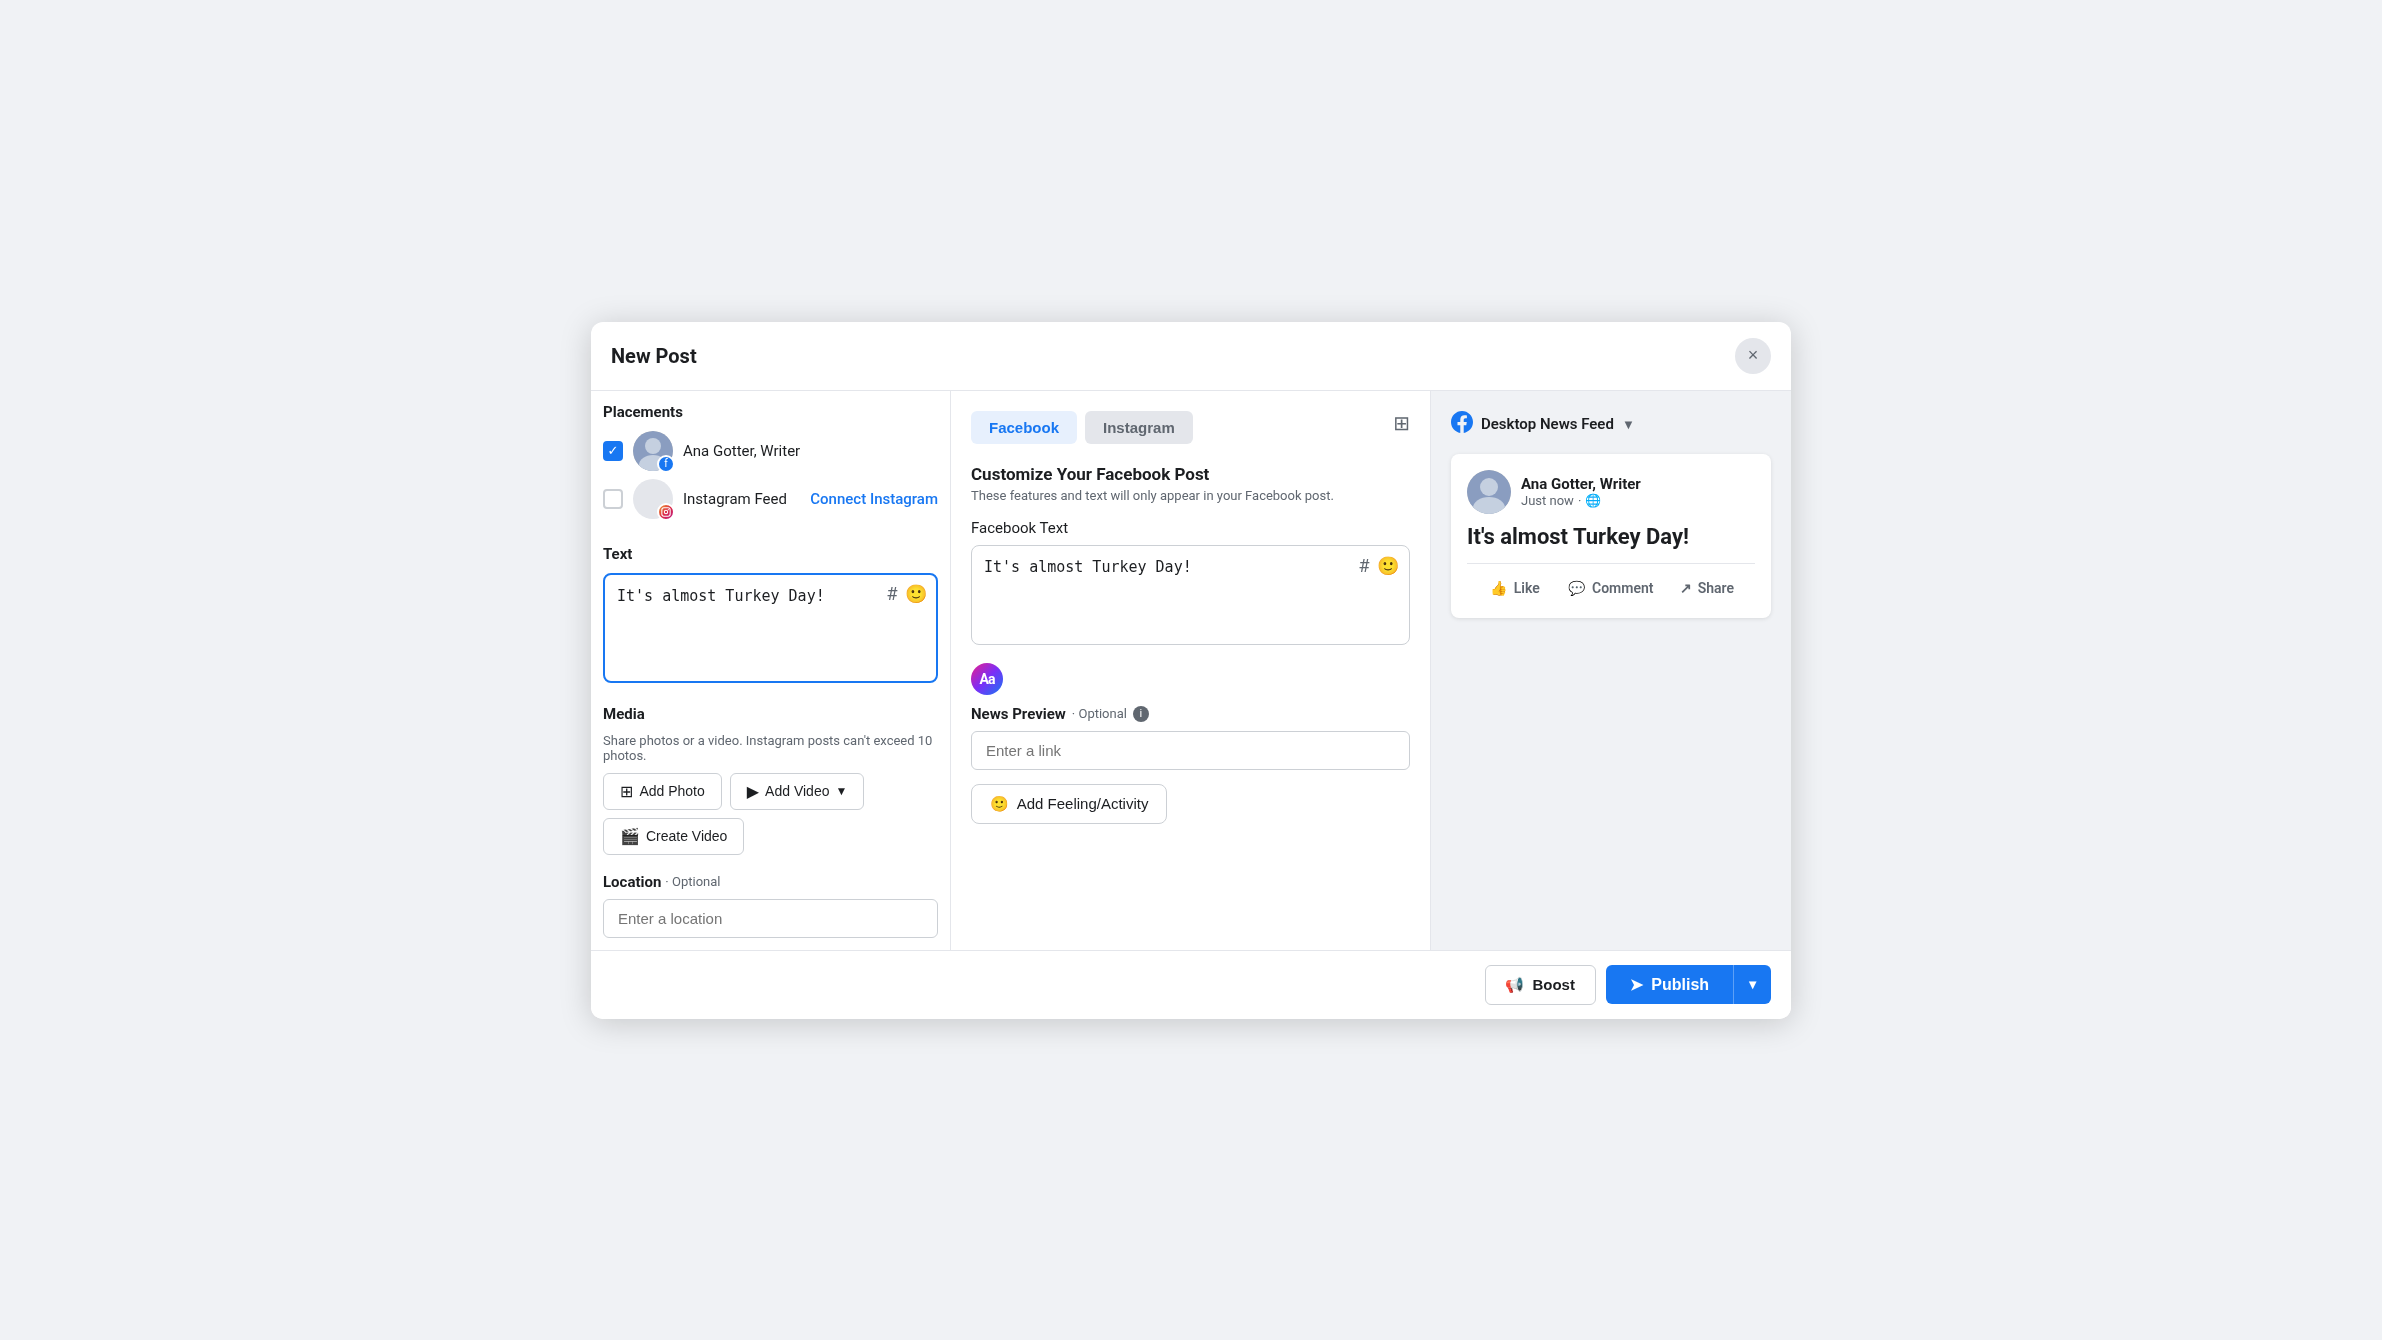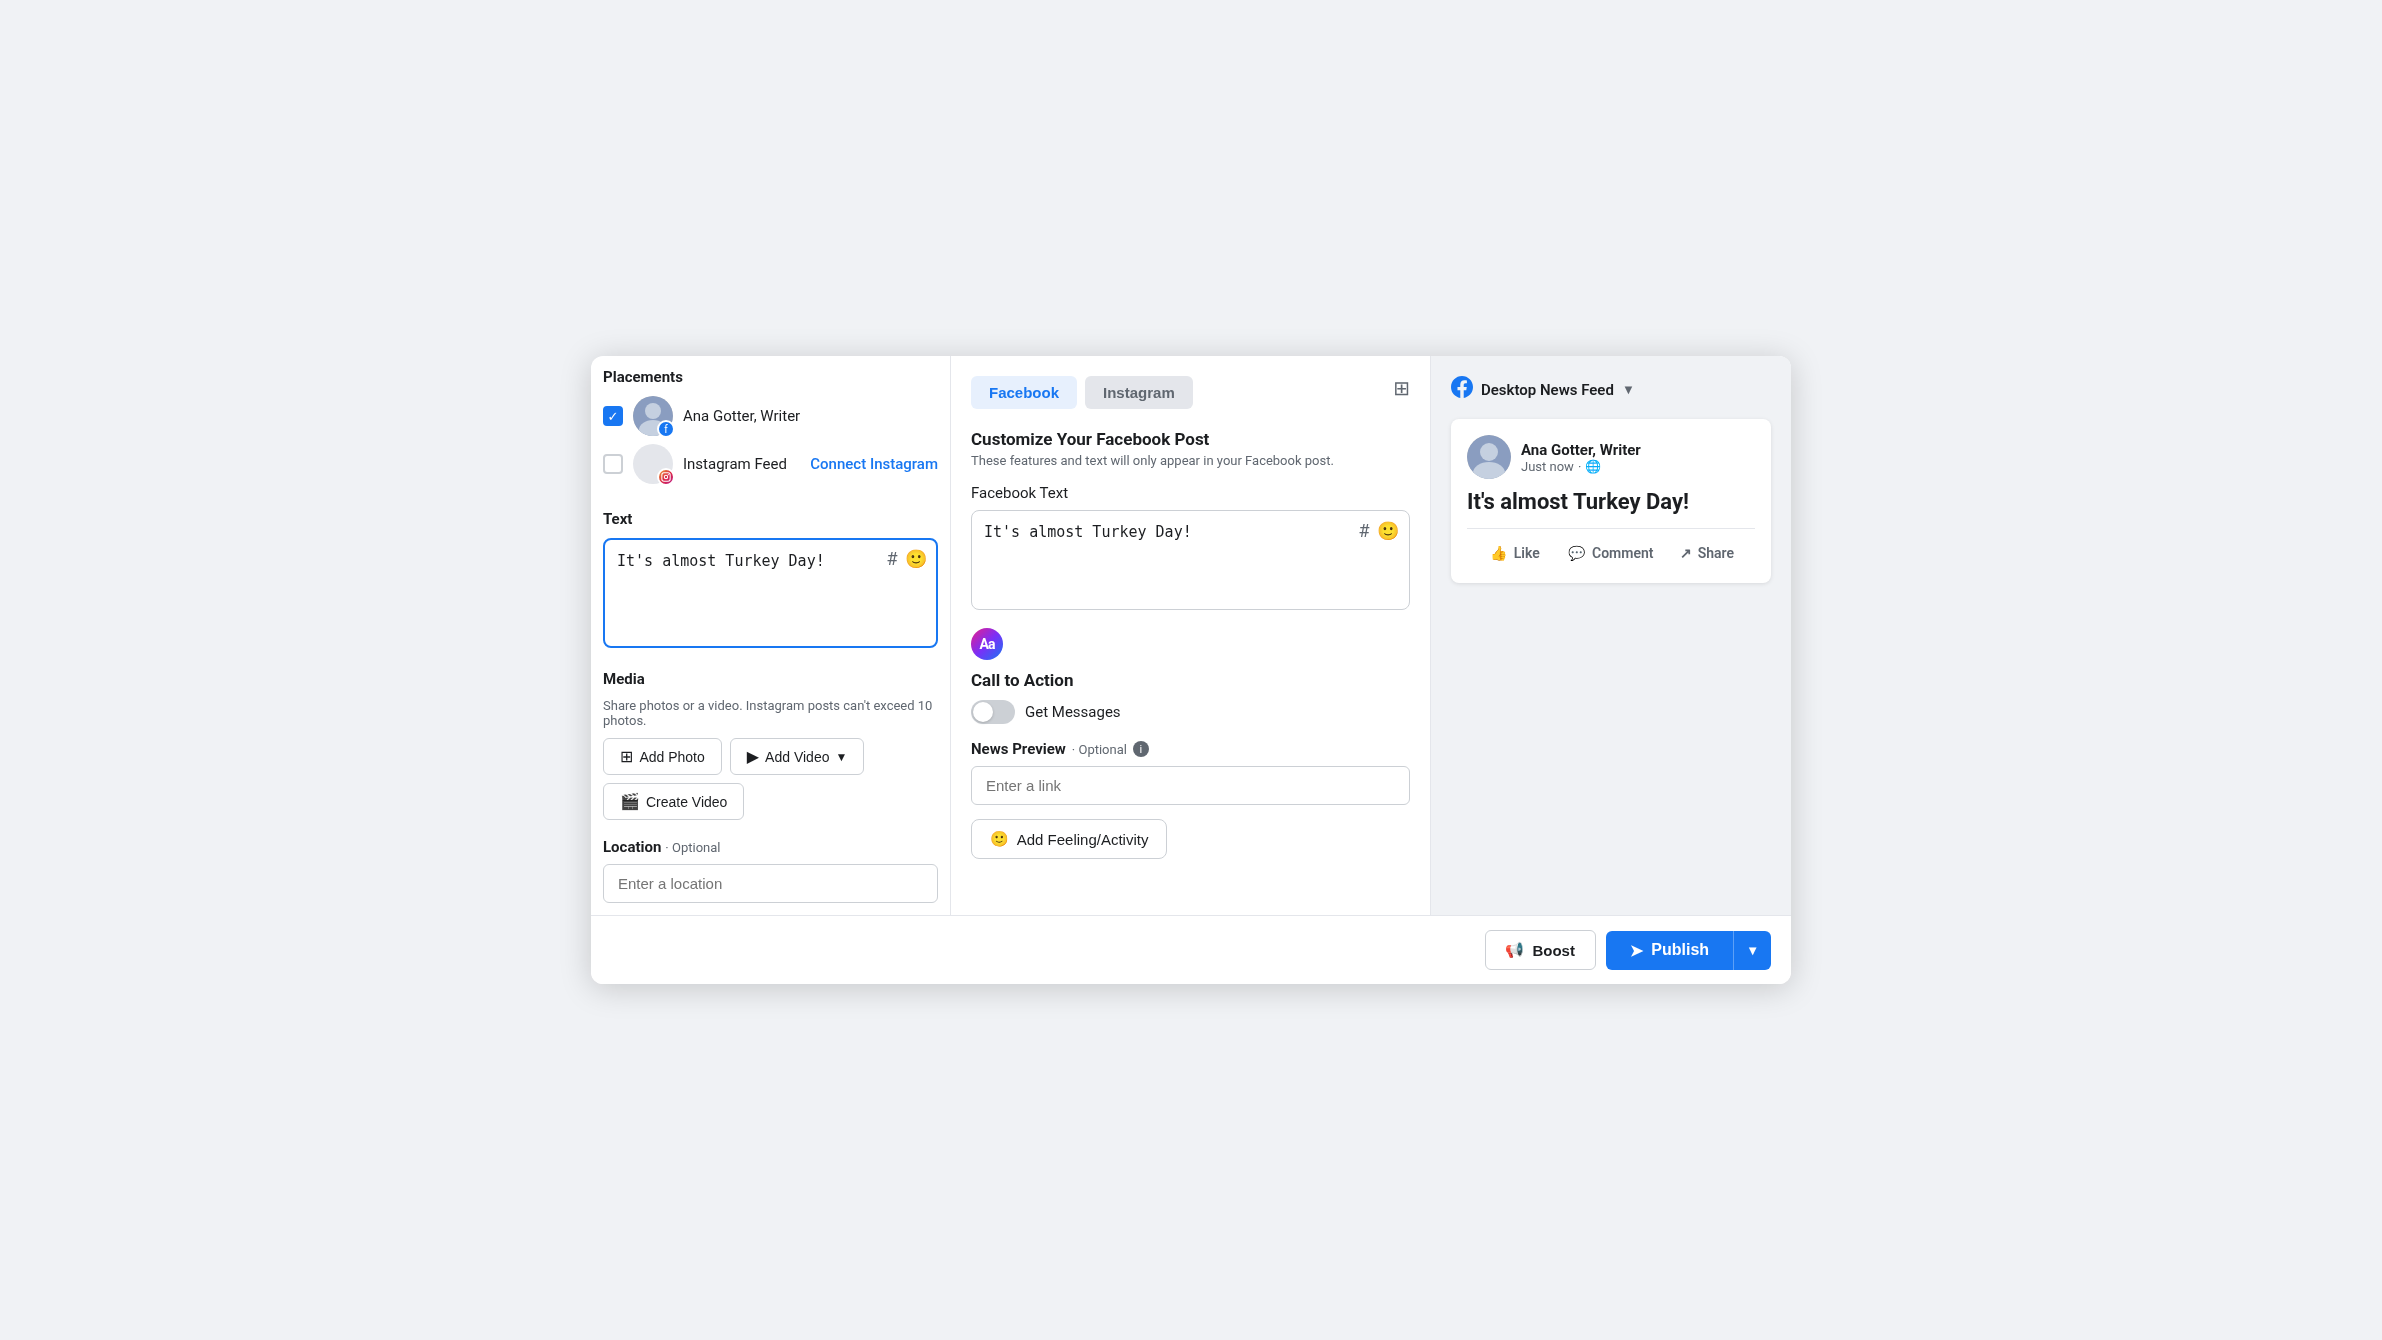--- a/index.html
+++ b/index.html
@@ -497,20 +497,24 @@
       color: #fff;
       cursor: pointer;
       font-size: 13px;
     }
   </style>
 </head>
 <body>
 
 <div class="modal">
 
+  <div class="modal-header">
+    <span class="modal-title">New Post</span>
+    <button class="close-btn">×</button>
+  </div>
 
   <div class="modal-body">
 
     <div class="left-panel">
 
       <div class="placements-section">
         <div class="section-label">Placements</div>
 
         <div class="placement-row">
           <div class="checkbox">
@@ -602,29 +606,20 @@
       <div class="fb-textarea-wrap">
         <textarea class="fb-textarea" style="">It's almost Turkey Day!</textarea>
         <div class="fb-textarea-icons">
           <span class="toolbar-icon">#</span>
           <span class="toolbar-icon">🙂</span>
         </div>
       </div>
 
       <div class="fb-ai-icon" style="font-size:14px; font-weight:700; letter-spacing:-1px;">Aa</div>
 
-      <div class="cta-section">
-        <div class="cta-label">Call to Action</div>
-        <div class="cta-row">
-          <div class="toggle off">
-            <div class="toggle-knob"></div>
-          </div>
-          <span class="cta-text">Get Messages</span>
-        </div>
-      </div>
 
       <div class="link-preview-section">
         <div class="link-preview-row">
           <span class="link-preview-label">News Preview</span>
           <span class="optional-label">· Optional</span>
           <div class="info-icon">i</div>
         </div>
         <input class="link-input" type="text" placeholder="Enter a link" style="">
       </div>
 

